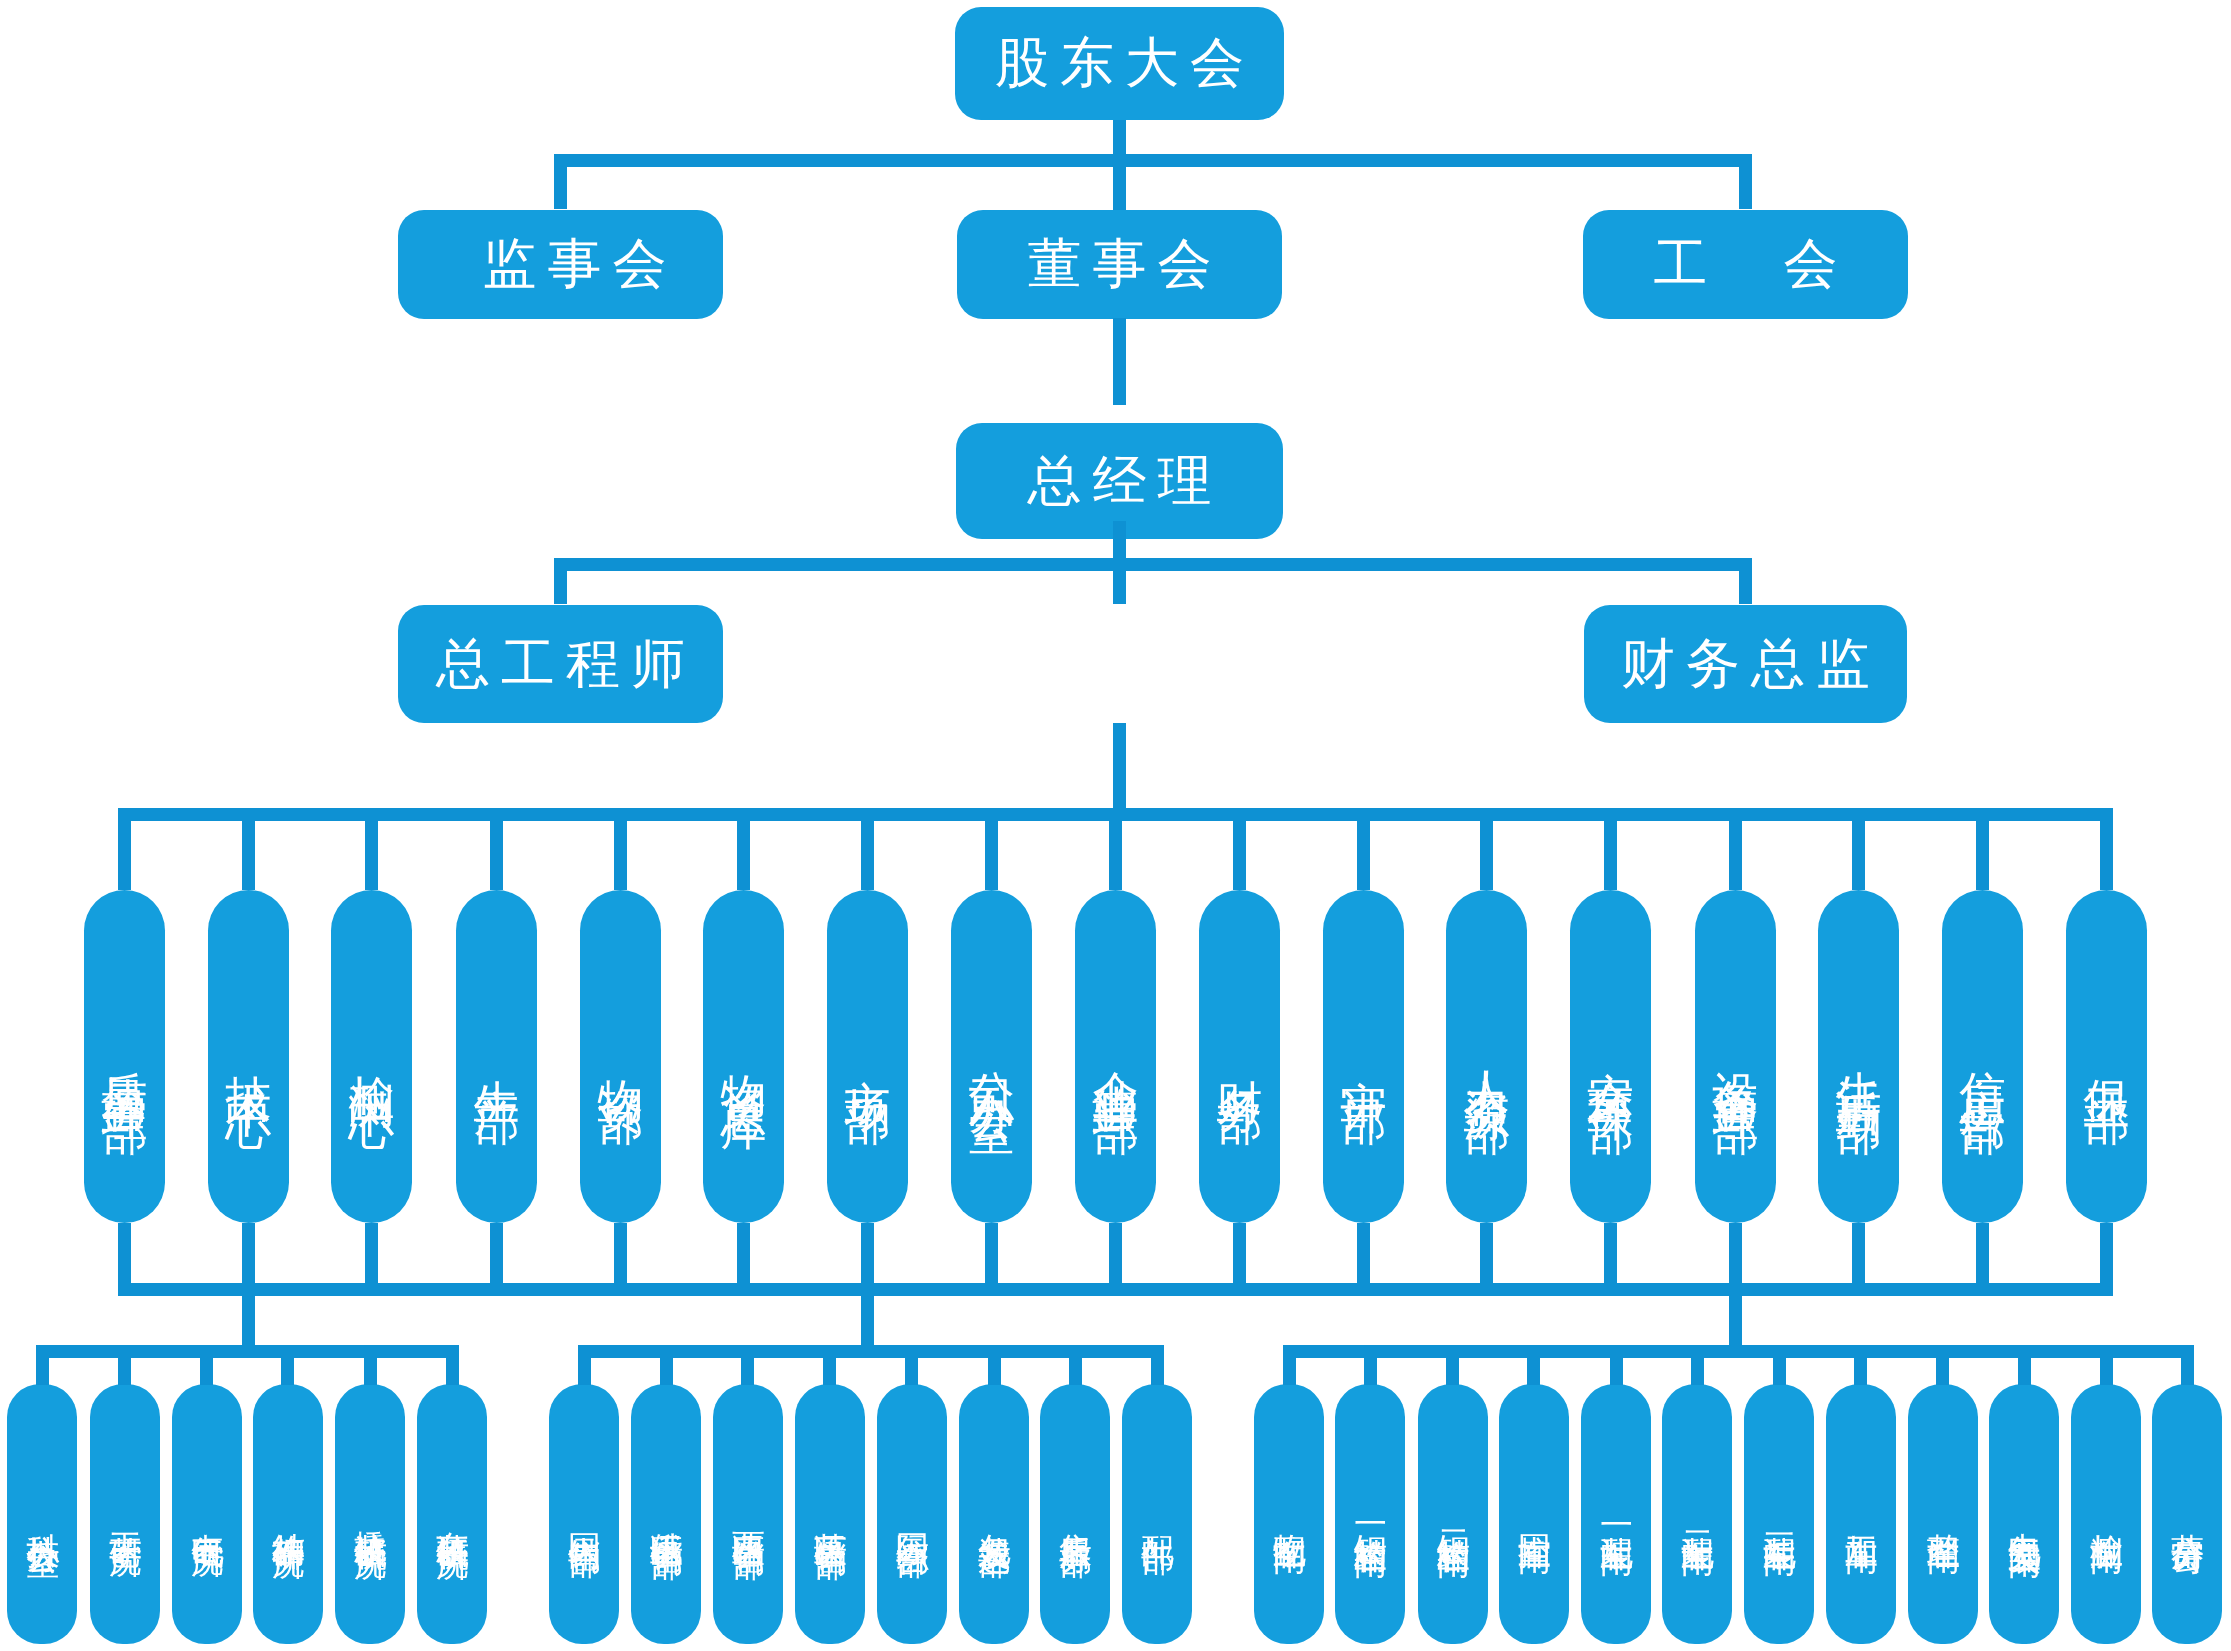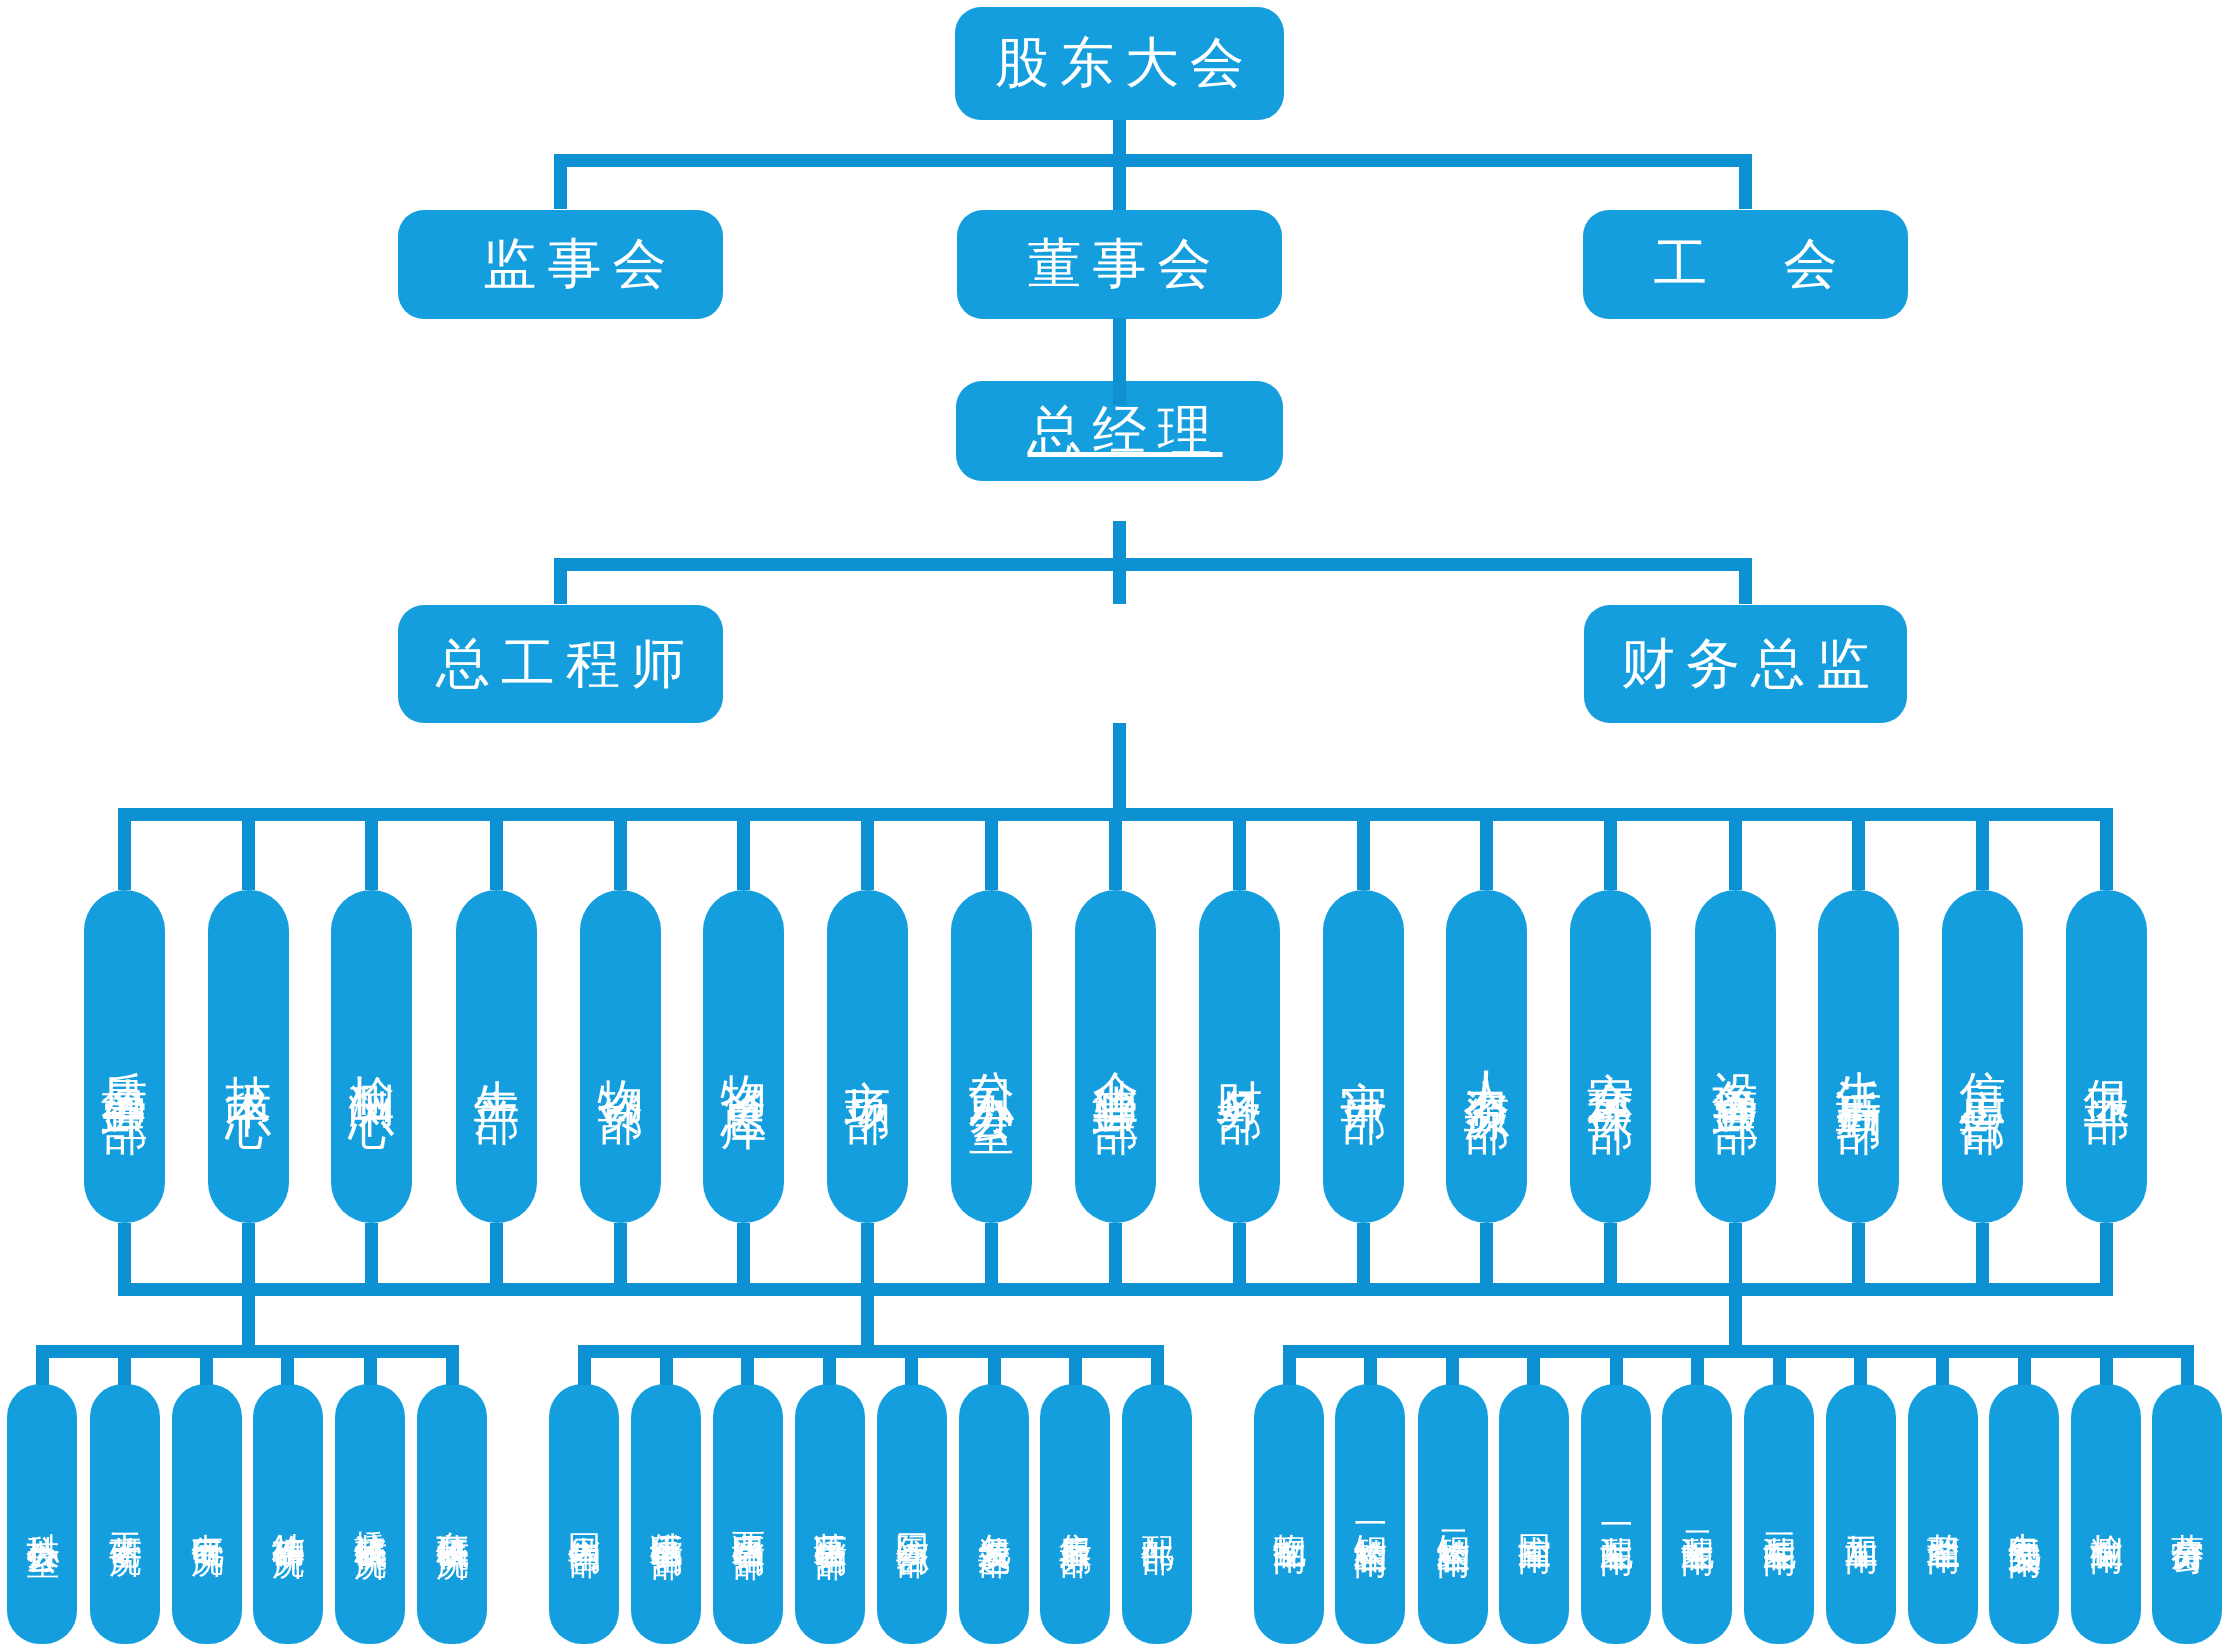--- a/index.html
+++ b/index.html
@@ -48,21 +48,21 @@
   }
 </style>
 </head>
 <body>
 
 <div id="canvas">
     <div class="box hbox" style="left: 955px; top: 7.4px; width: 329px; height: 113px;">股东大会</div>
     <div class="box hbox" style="left: 398px; top: 210px; width: 325px; height: 109px; padding-left: 28px;">监事会</div>
     <div class="box hbox" style="left: 957px; top: 210px; width: 325px; height: 109px;">董事会</div>
     <div class="box hbox" style="left: 1583px; top: 210px; width: 325px; height: 109px;">工　会</div>
-    <div class="box hbox" style="left: 956px; top: 381px; width: 327px; height: 100px; text-decoration: underline;">总经理</div>
+    <div class="box hbox" style="left: 956px; top: 423px; width: 327px; height: 116px;">总经理</div>
     <div class="box hbox" style="left: 398px; top: 605px; width: 325px; height: 118px;">总工程师</div>
     <div class="box hbox" style="left: 1584px; top: 605px; width: 323px; height: 118px;">财务总监</div>
     <div class="box vbox dept" style="left: 84px; top: 890px; width: 81px; height: 333px;">质量管理部</div>
     <div class="box vbox dept" style="left: 208px; top: 890px; width: 81px; height: 333px;">技术中心</div>
     <div class="box vbox dept" style="left: 331px; top: 890px; width: 81px; height: 333px;">检测中心</div>
     <div class="box vbox dept" style="left: 456px; top: 890px; width: 81px; height: 333px;">生产部</div>
     <div class="box vbox dept" style="left: 580px; top: 890px; width: 81px; height: 333px;">物资部</div>
     <div class="box vbox dept" style="left: 703px; top: 890px; width: 81px; height: 333px;">物资总库</div>
     <div class="box vbox dept" style="left: 827px; top: 890px; width: 81px; height: 333px;">市场部</div>
     <div class="box vbox dept" style="left: 951px; top: 890px; width: 81px; height: 333px;">公司办公室</div>

